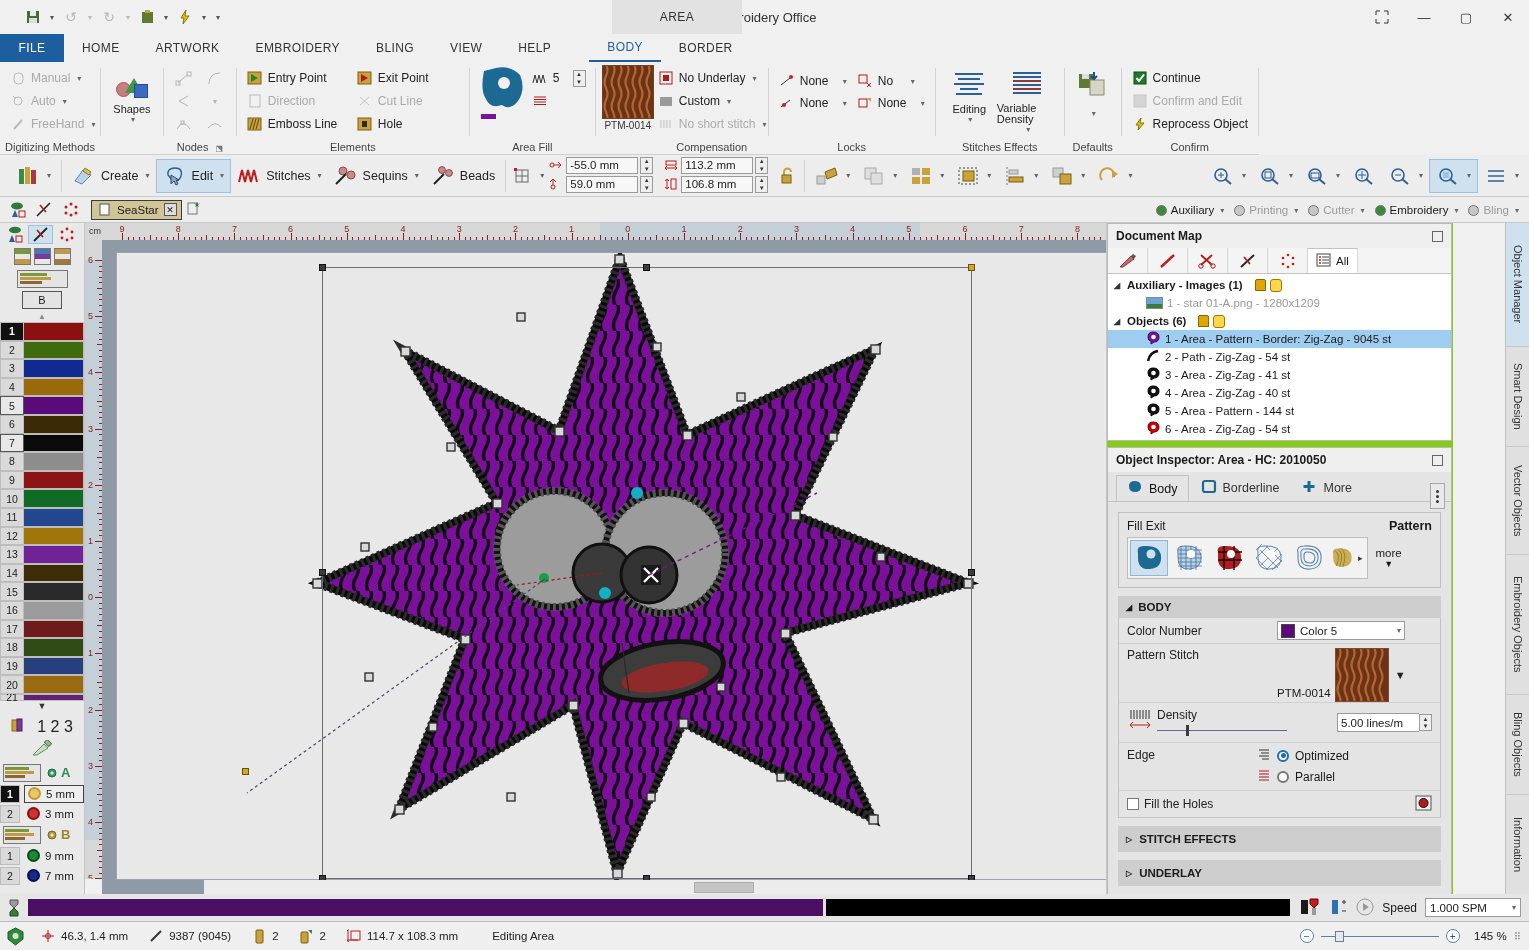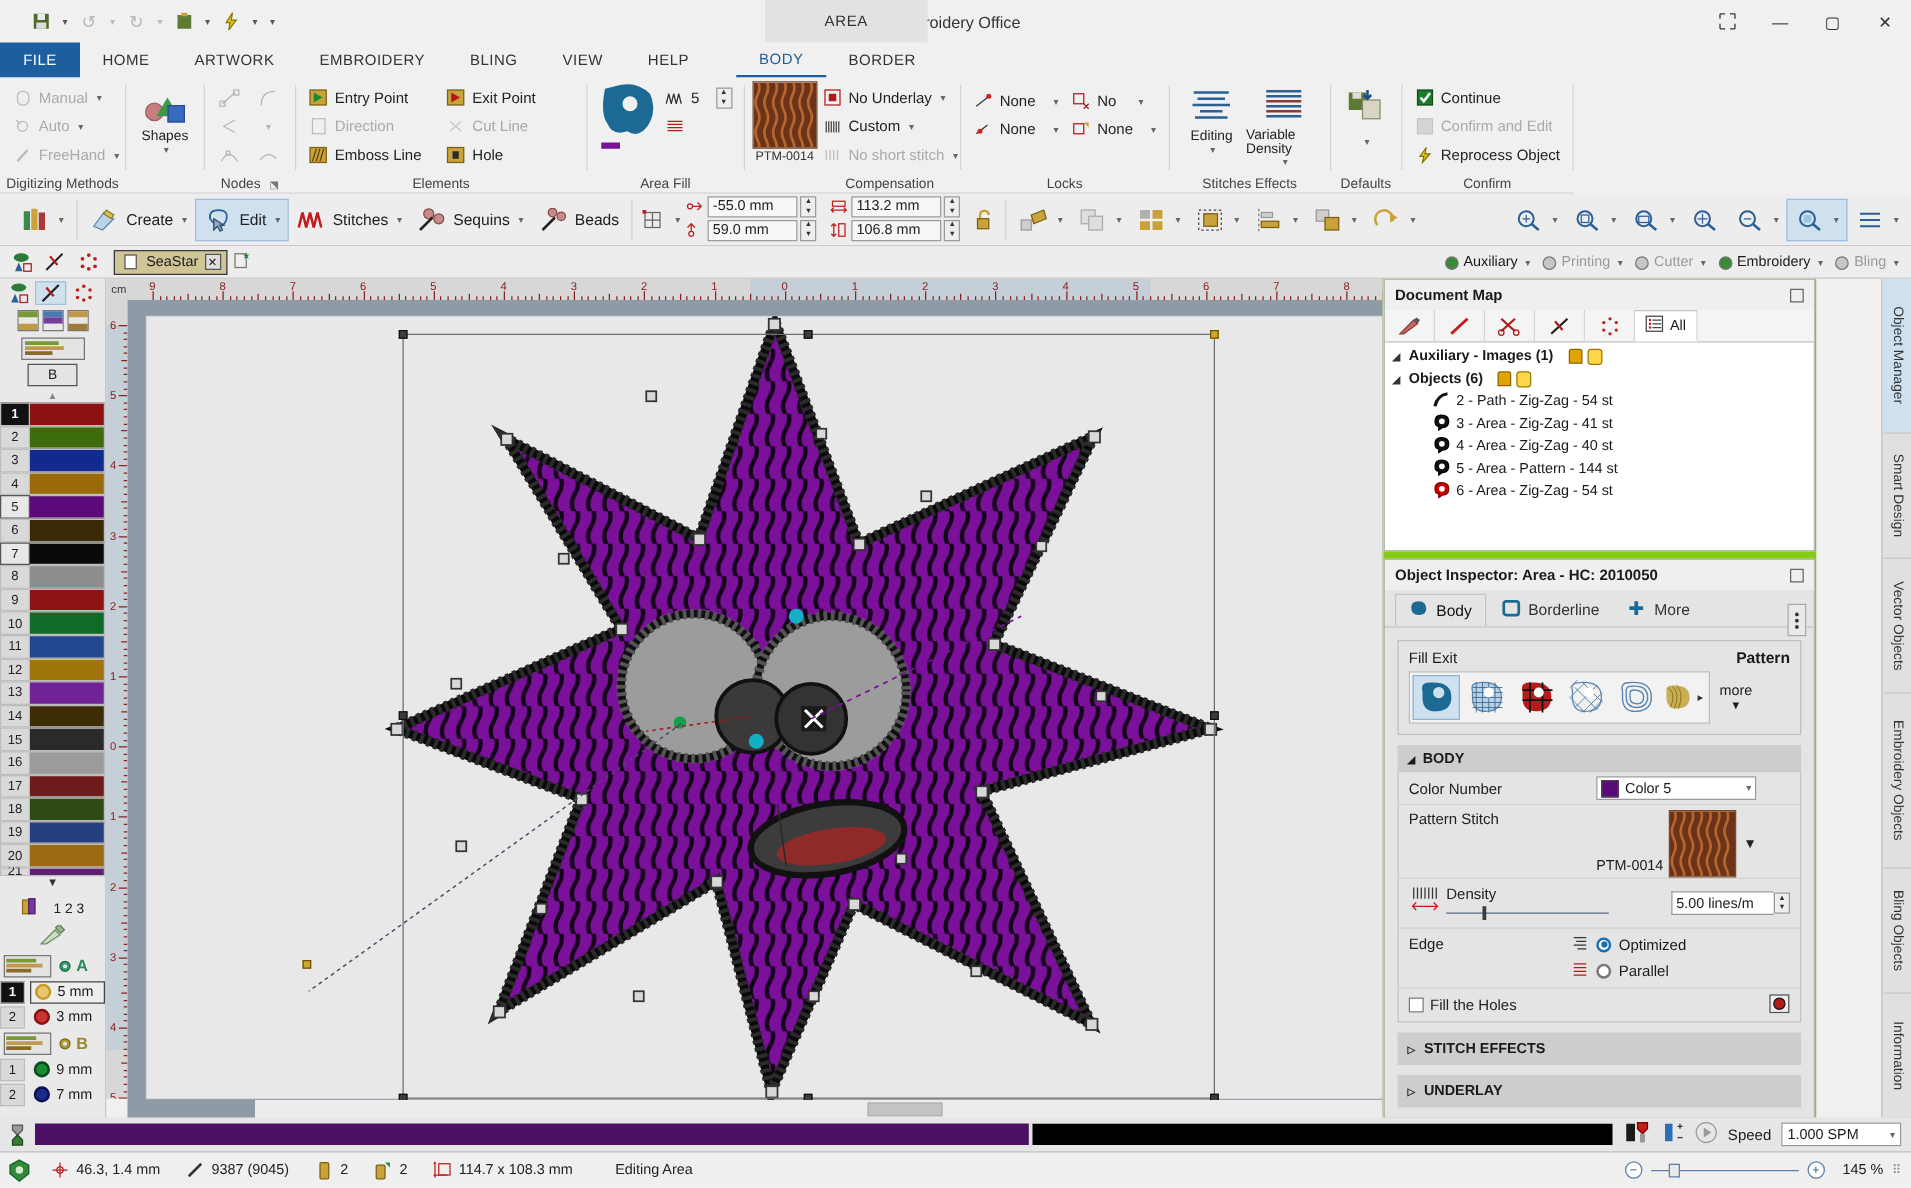--- a/index.html
+++ b/index.html
@@ -1237,21 +1237,21 @@
         </div>
     </div>
     <div class="lp-caretdn">▼</div>
     <div class="lp-needle">
       <span>
         <svg width="20" height="18" viewBox="0 0 20 18">
             <rect x="1" y="4" width="6" height="11" fill="#caa23a" stroke="#8a6a10"></rect>
             <rect x="6" y="3" width="5" height="12" fill="#7a3a9a" stroke="#4a1a6a"></rect>
           </svg>
       </span>
-      <span style="font-size:11px;color:#222;">1 2 3</span>
+      <span style="font-size:16px;color:#222;">1 2 3</span>
     </div>
     <div style="text-align:center;height:22px;">
       <svg width="26" height="18" viewBox="0 0 26 18">
           <path d="M4,15 L15,4 l4,4 L8,15 Z" fill="#c9dfc2" stroke="#6b8a60"></path>
           <rect x="16" y="1" width="6" height="4" fill="#9ab98f" stroke="#5a7a50" transform="rotate(45 19 3)"></rect>
         </svg>
     </div>
 
     <div class="lp-group">
       <div class="lp-gbox">
@@ -1811,25 +1811,38 @@
           <span>All</span>
         </div>
       </div>
       <div class="tree">
         <div class="tnode grp">
           <span class="tri">◢</span>
           <span>Auxiliary - Images (1)</span>
           <span class="lockico" style="margin-left:8px;"></span>
           <span class="bulbico"></span>
         </div>
+        <div class="tnode muted" style="padding-left:38px;">
+          <span style="width:17px;height:12px;background:linear-gradient(#6aa3d8,#6aa3d8 55%,#3c7a3c 55%);border:1px solid #888;display:inline-block;"></span>
+          <span>1 - star 01-A.png - 1280x1209</span>
+        </div>
         <div class="tnode grp">
           <span class="tri">◢</span>
           <span>Objects (6)</span>
           <span class="lockico" style="margin-left:8px;"></span>
           <span class="bulbico"></span>
+        </div>
+        <div class="tnode sel" style="padding-left:38px;">
+          <span>
+            <svg width="15" height="14" viewBox="0 0 15 14">
+                <path d="M2,6 Q2,1 7,1 Q13,1 13,6 Q13,11 8,11 L5,13 L5,10 Q2,10 2,6 Z" fill="#7b119b" stroke="#3a0a4a"></path>
+                <circle cx="7.5" cy="6" r="2.3" fill="#fff"></circle>
+              </svg>
+          </span>
+          <span>1 - Area - Pattern - Border: Zig-Zag - 9045 st</span>
         </div>
         <div class="tnode" style="padding-left:38px;">
           <span>
             <svg width="15" height="14" viewBox="0 0 15 14">
                 <path d="M2,12 Q4,3 12,2" stroke="#111" stroke-width="2.6" fill="none"></path>
               </svg>
           </span>
           <span>2 - Path - Zig-Zag - 54 st</span>
         </div>
         <div class="tnode" style="padding-left:38px;">

